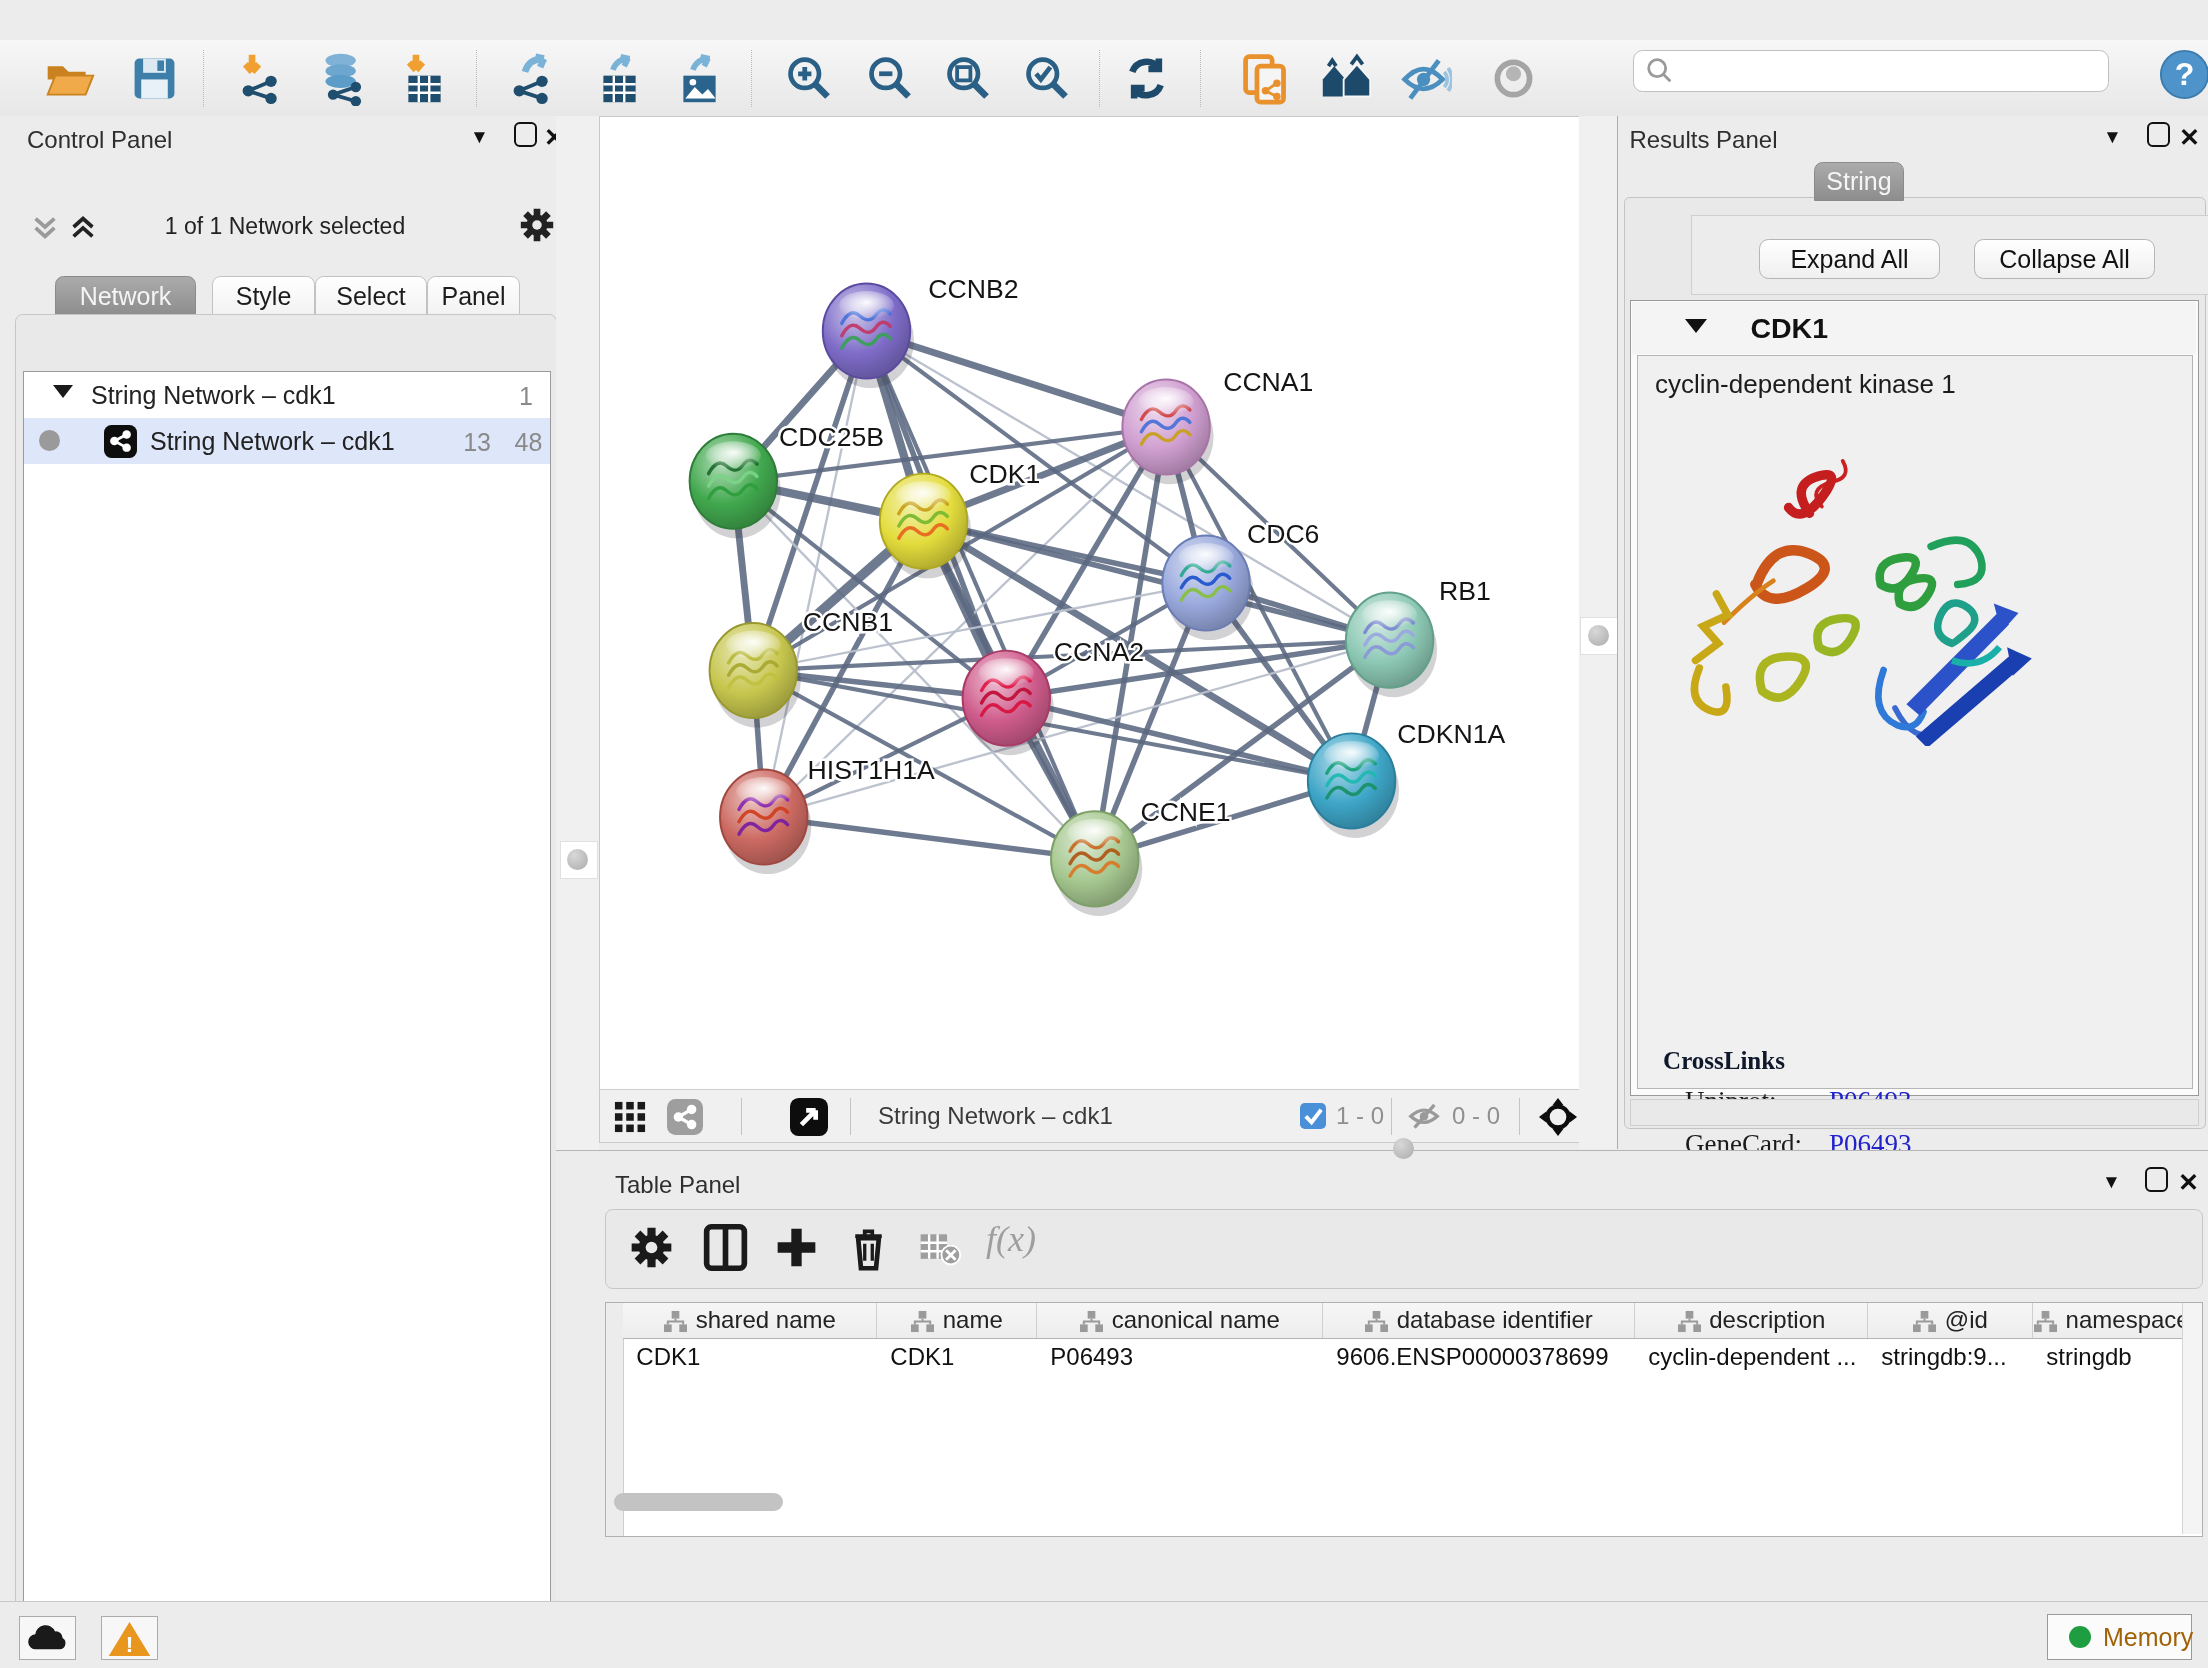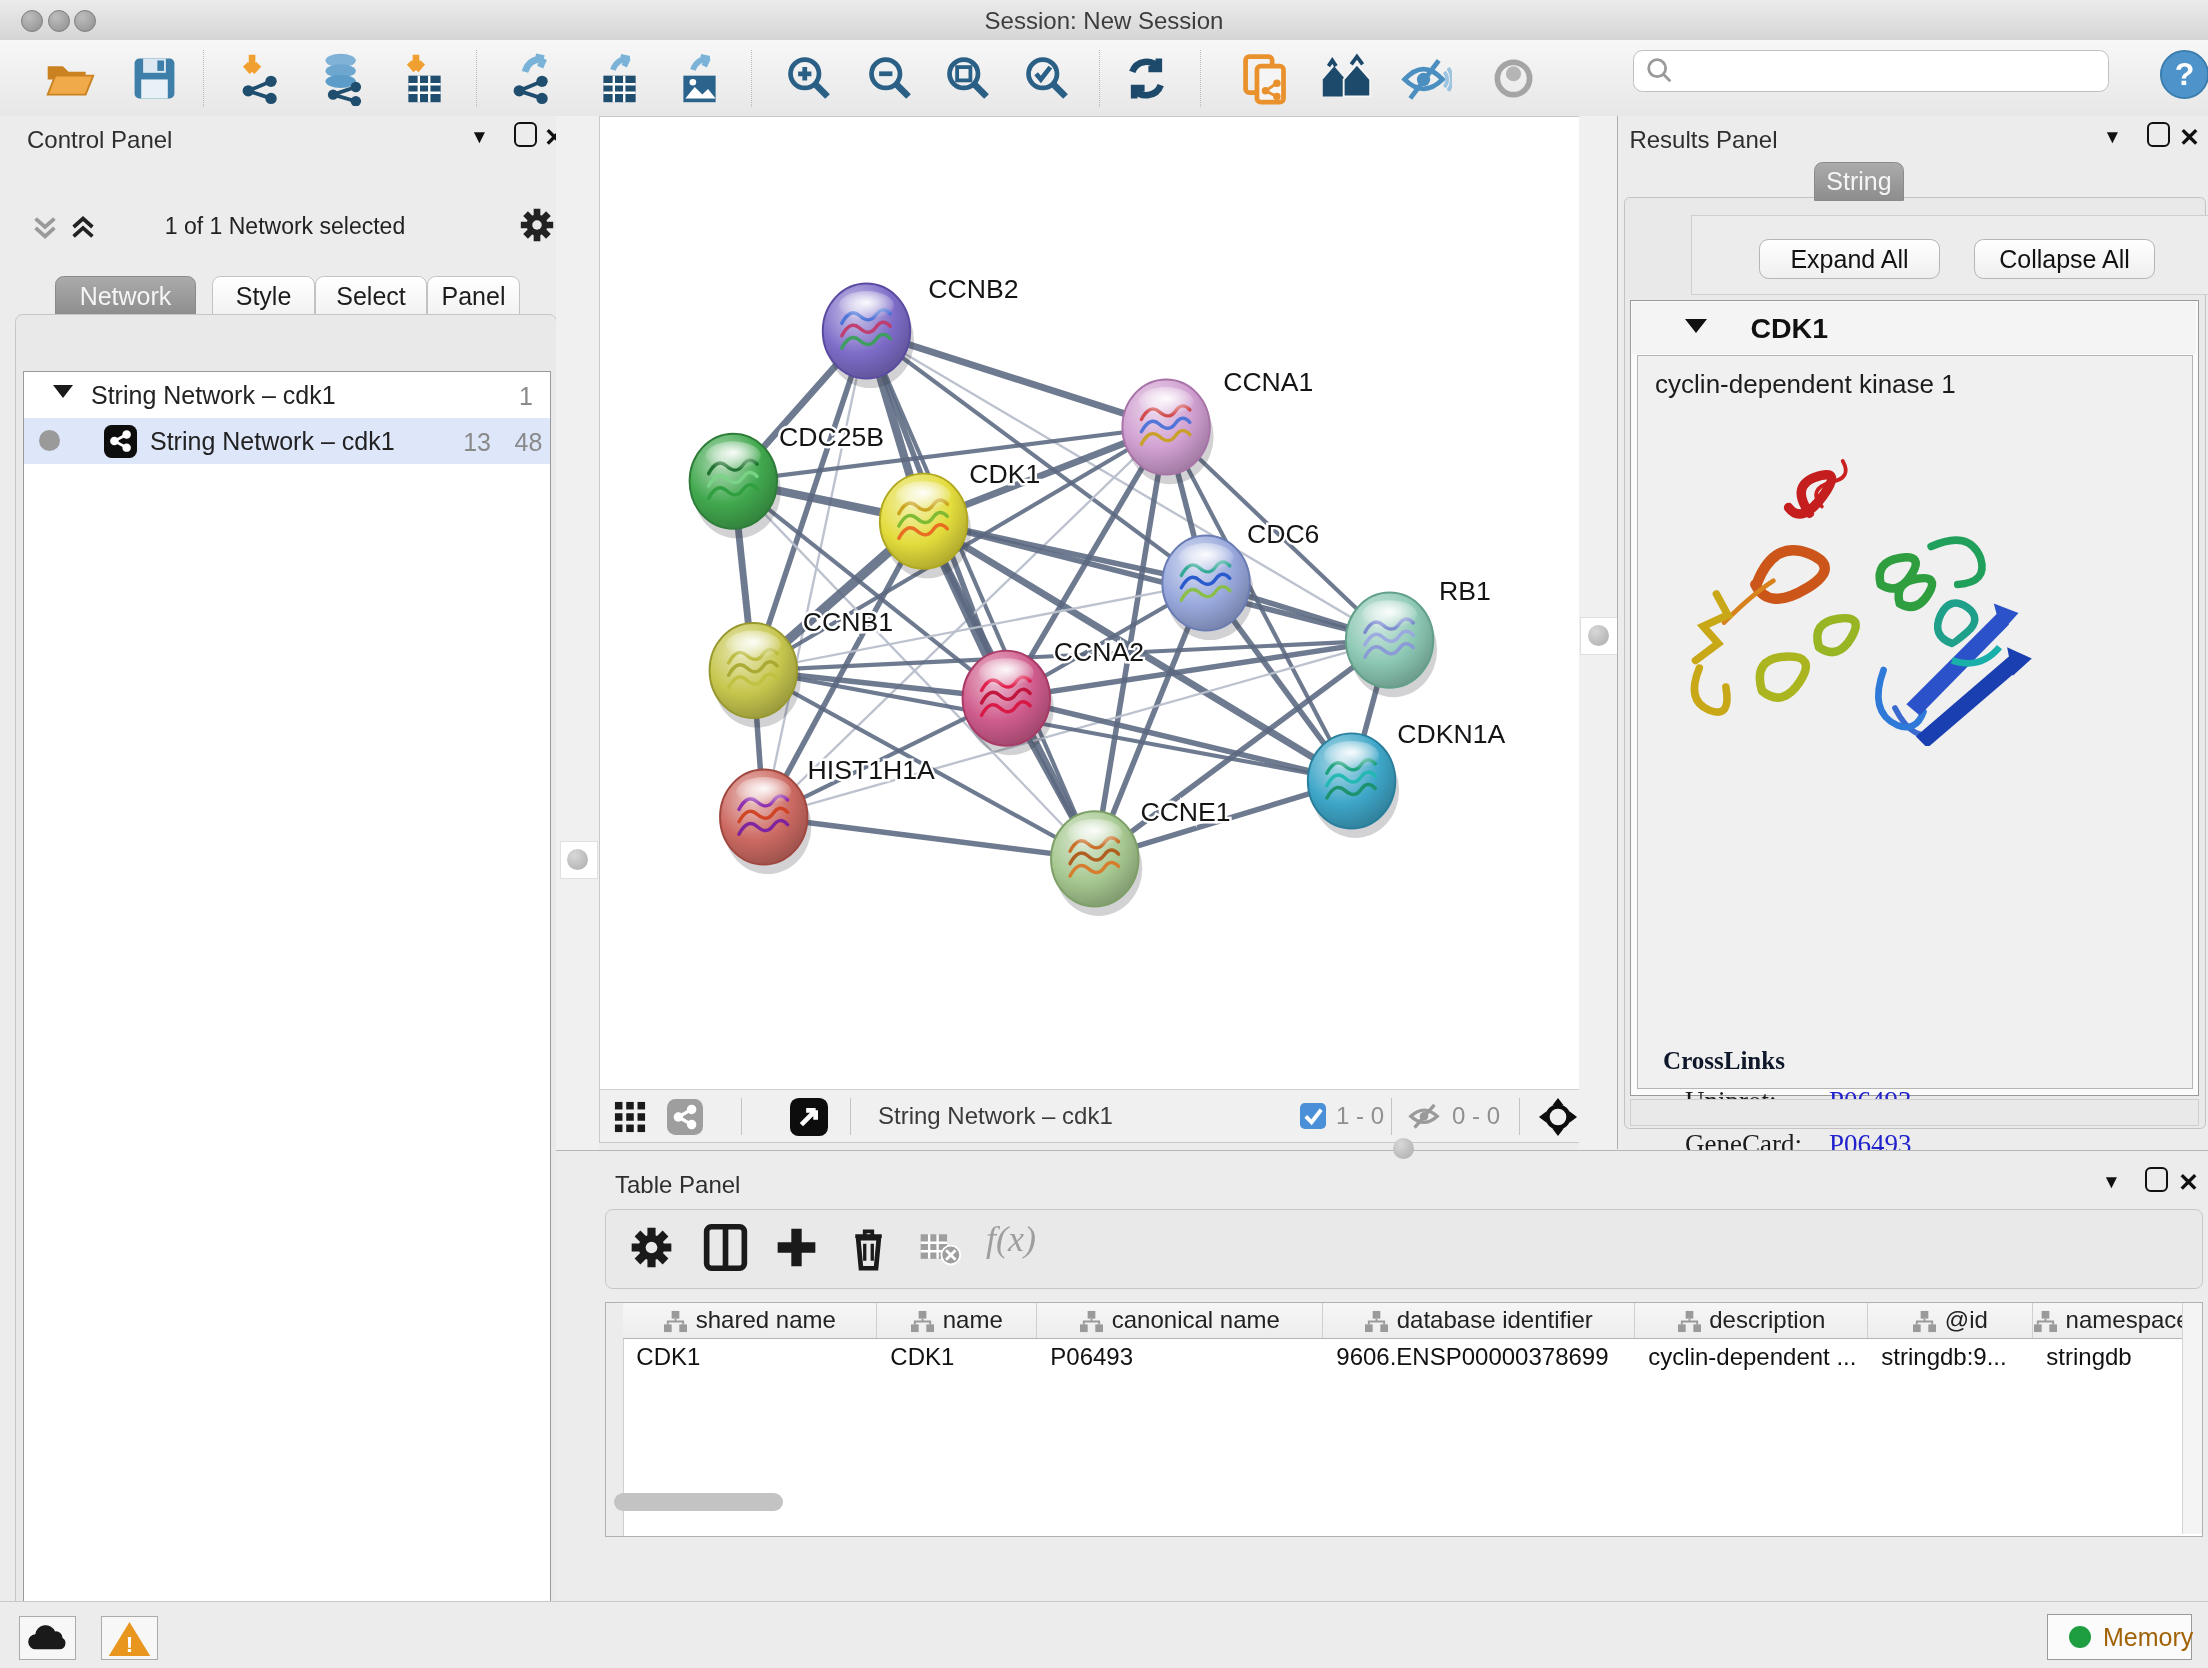--- a/index.html
+++ b/index.html
@@ -92,26 +92,20 @@
               border:1.9px solid #9a9a9a;font-size:25px;color:#a16207;}
   #memory-btn span.dot{position:absolute;left:21px;top:10.5px;width:22px;height:22px;border-radius:50%;}
   #memory-btn span.lab{position:absolute;left:55px;top:7.6px;}
   .noselect{user-select:none;}
 </style>
 </head>
 <body>
 
 <div id="app" class="noselect">
 
-  <div id="titlebar" class="abs">
-    <span class="tlight" style="left:21px"></span>
-    <span class="tlight" style="left:48px"></span>
-    <span class="tlight" style="left:74px"></span>
-    <div id="win-title">Session: New Session</div>
-  </div>
 
   <div id="toolbar" class="abs">
     <span class="ti" style="left:42px">
       <svg width="55" height="55" viewBox="0 0 58 58">
           <path d="M6 16 h16 l6 6 h18 v8 H6z" fill="#c9821f"></path>
           <path d="M6 46 l8-20 h40 l-8 20z" fill="#f0aa4a" stroke="#c9821f" stroke-width="2"></path>
         </svg>
     </span>
     <span class="ti" style="left:127px">
       <svg width="55" height="55" viewBox="0 0 58 58">

